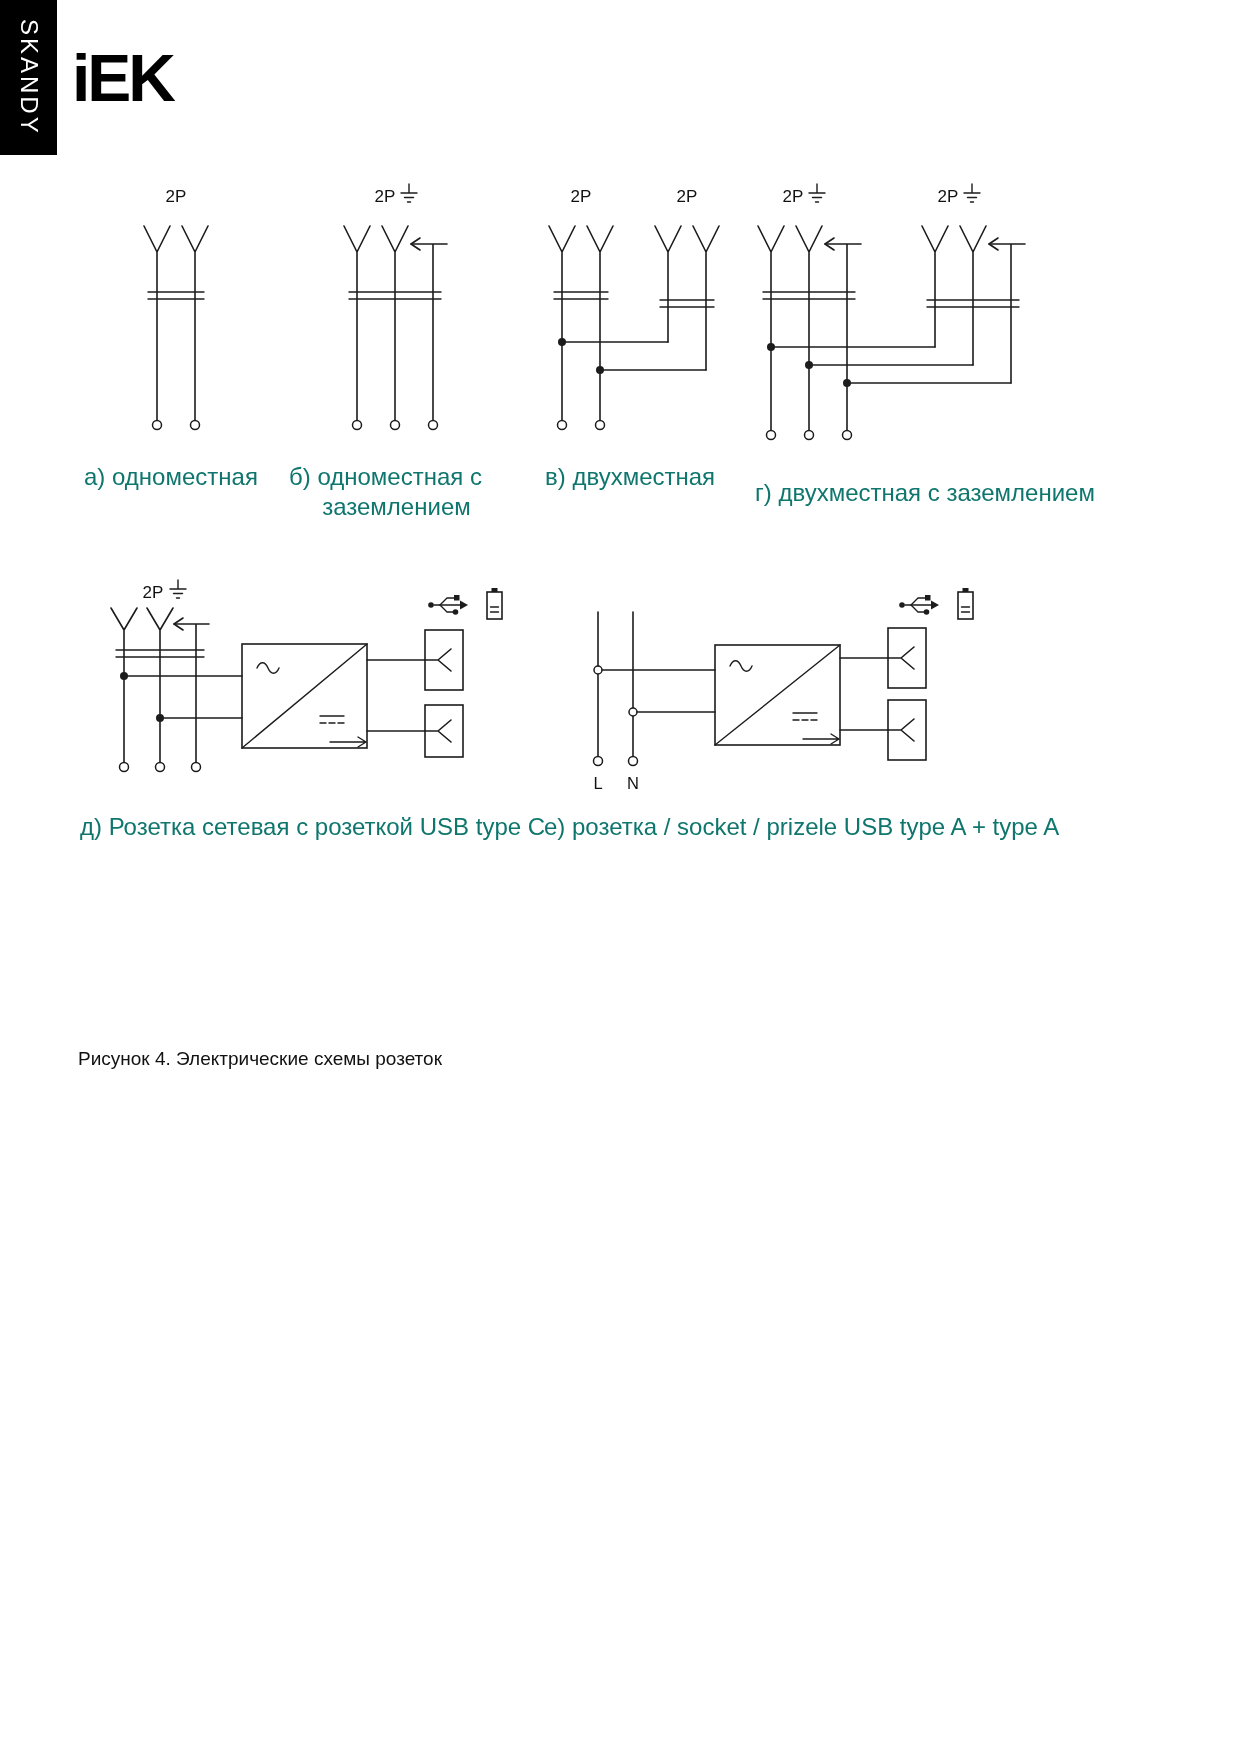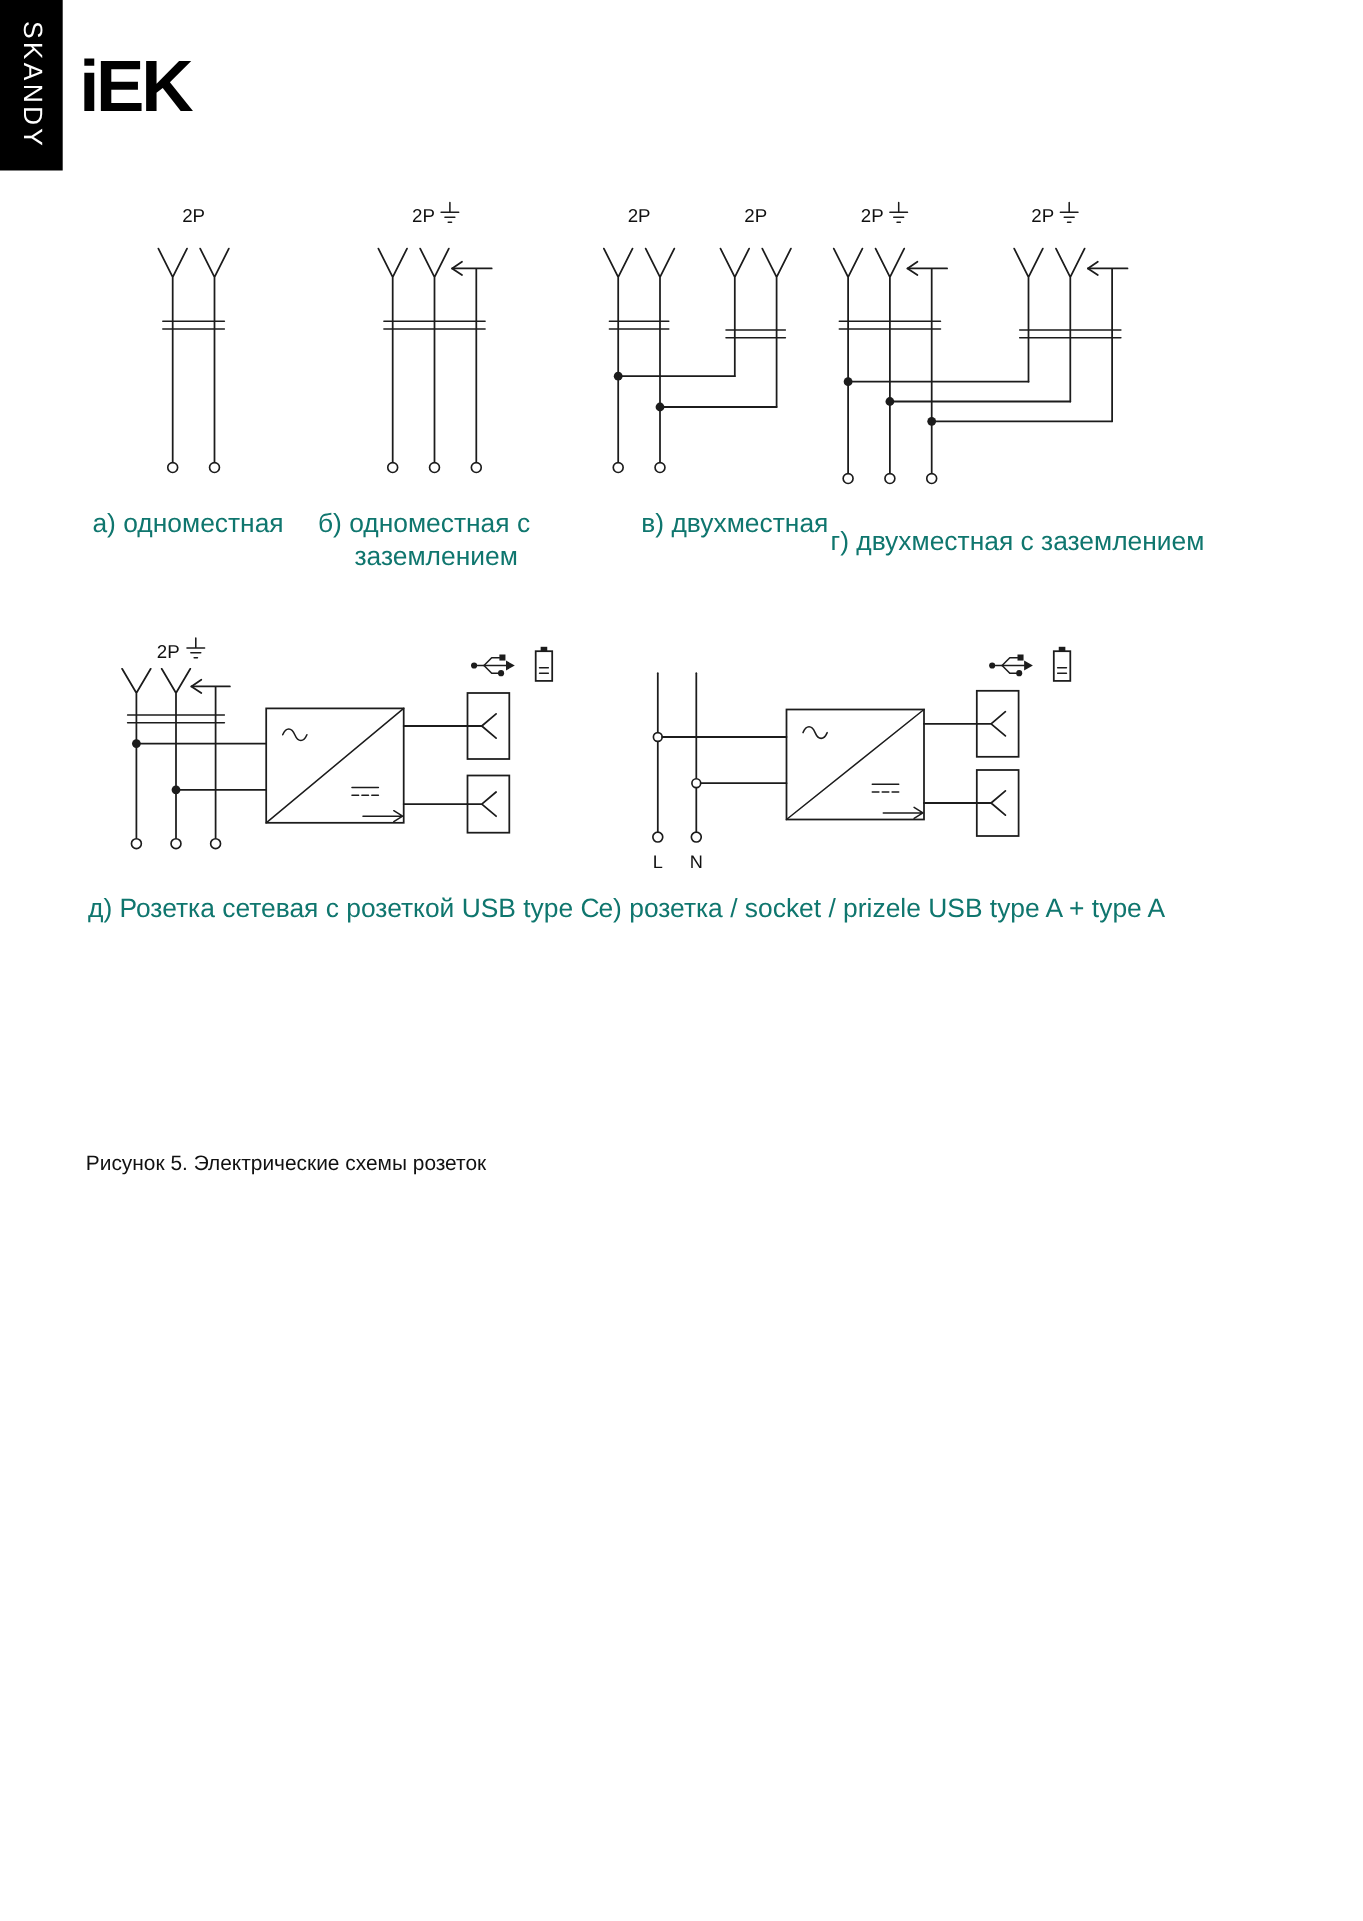--- a/index.html
+++ b/index.html
@@ -87,21 +87,21 @@
       <path class="wire" d="M153 44 L166 70 L179 44 M166 70 V188"></path>
       <path class="wire thin" d="M120 118 H174 M120 125 H174"></path>
       <path class="wire" d="M128 160 H22"></path>
       <path class="wire" d="M166 188 H60"></path>
       <circle class="jdot" cx="22" cy="160" r="4"></circle>
       <circle class="jdot" cx="60" cy="188" r="4"></circle>
       <circle class="term" cx="22" cy="243" r="4.5"></circle>
       <circle class="term" cx="60" cy="243" r="4.5"></circle>
     </svg>
   </div>
-  <div class="diag-label" style="left:545px; top:462px;margin-left:38px;">в) двухместная</div>
+  <div class="diag-label" style="left:545px; top:462px;">в) двухместная</div>
 
   <div class="diag" style="left:748px; top:182px;">
     <svg width="300" height="290" viewBox="0 0 300 290">
       <text class="svg-label" x="45" y="20" text-anchor="middle">2P</text>
       <g transform="translate(61,2)">
         <path class="wire thin" d="M8 0 V9 M0 9 H16 M3.5 13.5 H12.5 M6.5 18 H9.5"></path>
       </g>
       <text class="svg-label" x="200" y="20" text-anchor="middle">2P</text>
       <g transform="translate(216,2)">
         <path class="wire thin" d="M8 0 V9 M0 9 H16 M3.5 13.5 H12.5 M6.5 18 H9.5"></path>
@@ -222,15 +222,15 @@
       </g>
       <g transform="translate(420,10)">
         <rect class="box thin" x="0" y="4" width="15" height="27"></rect>
         <rect class="filled" x="4.5" y="0" width="6" height="4"></rect>
         <path class="wire thin" d="M3.5 19 H11.5 M3.5 24 H11.5"></path>
       </g>
     </svg>
   </div>
   <div class="diag-label" style="left:544px; top:812px;">е) розетка / socket / prizele USB type A + type A</div>
 
-  <div class="figure-caption">Рисунок 5. Электрические схемы розеток</div>
+  <div class="figure-caption">Рисунок 4. Электрические схемы розеток</div>
 
 </div>
 
 </body></html>

